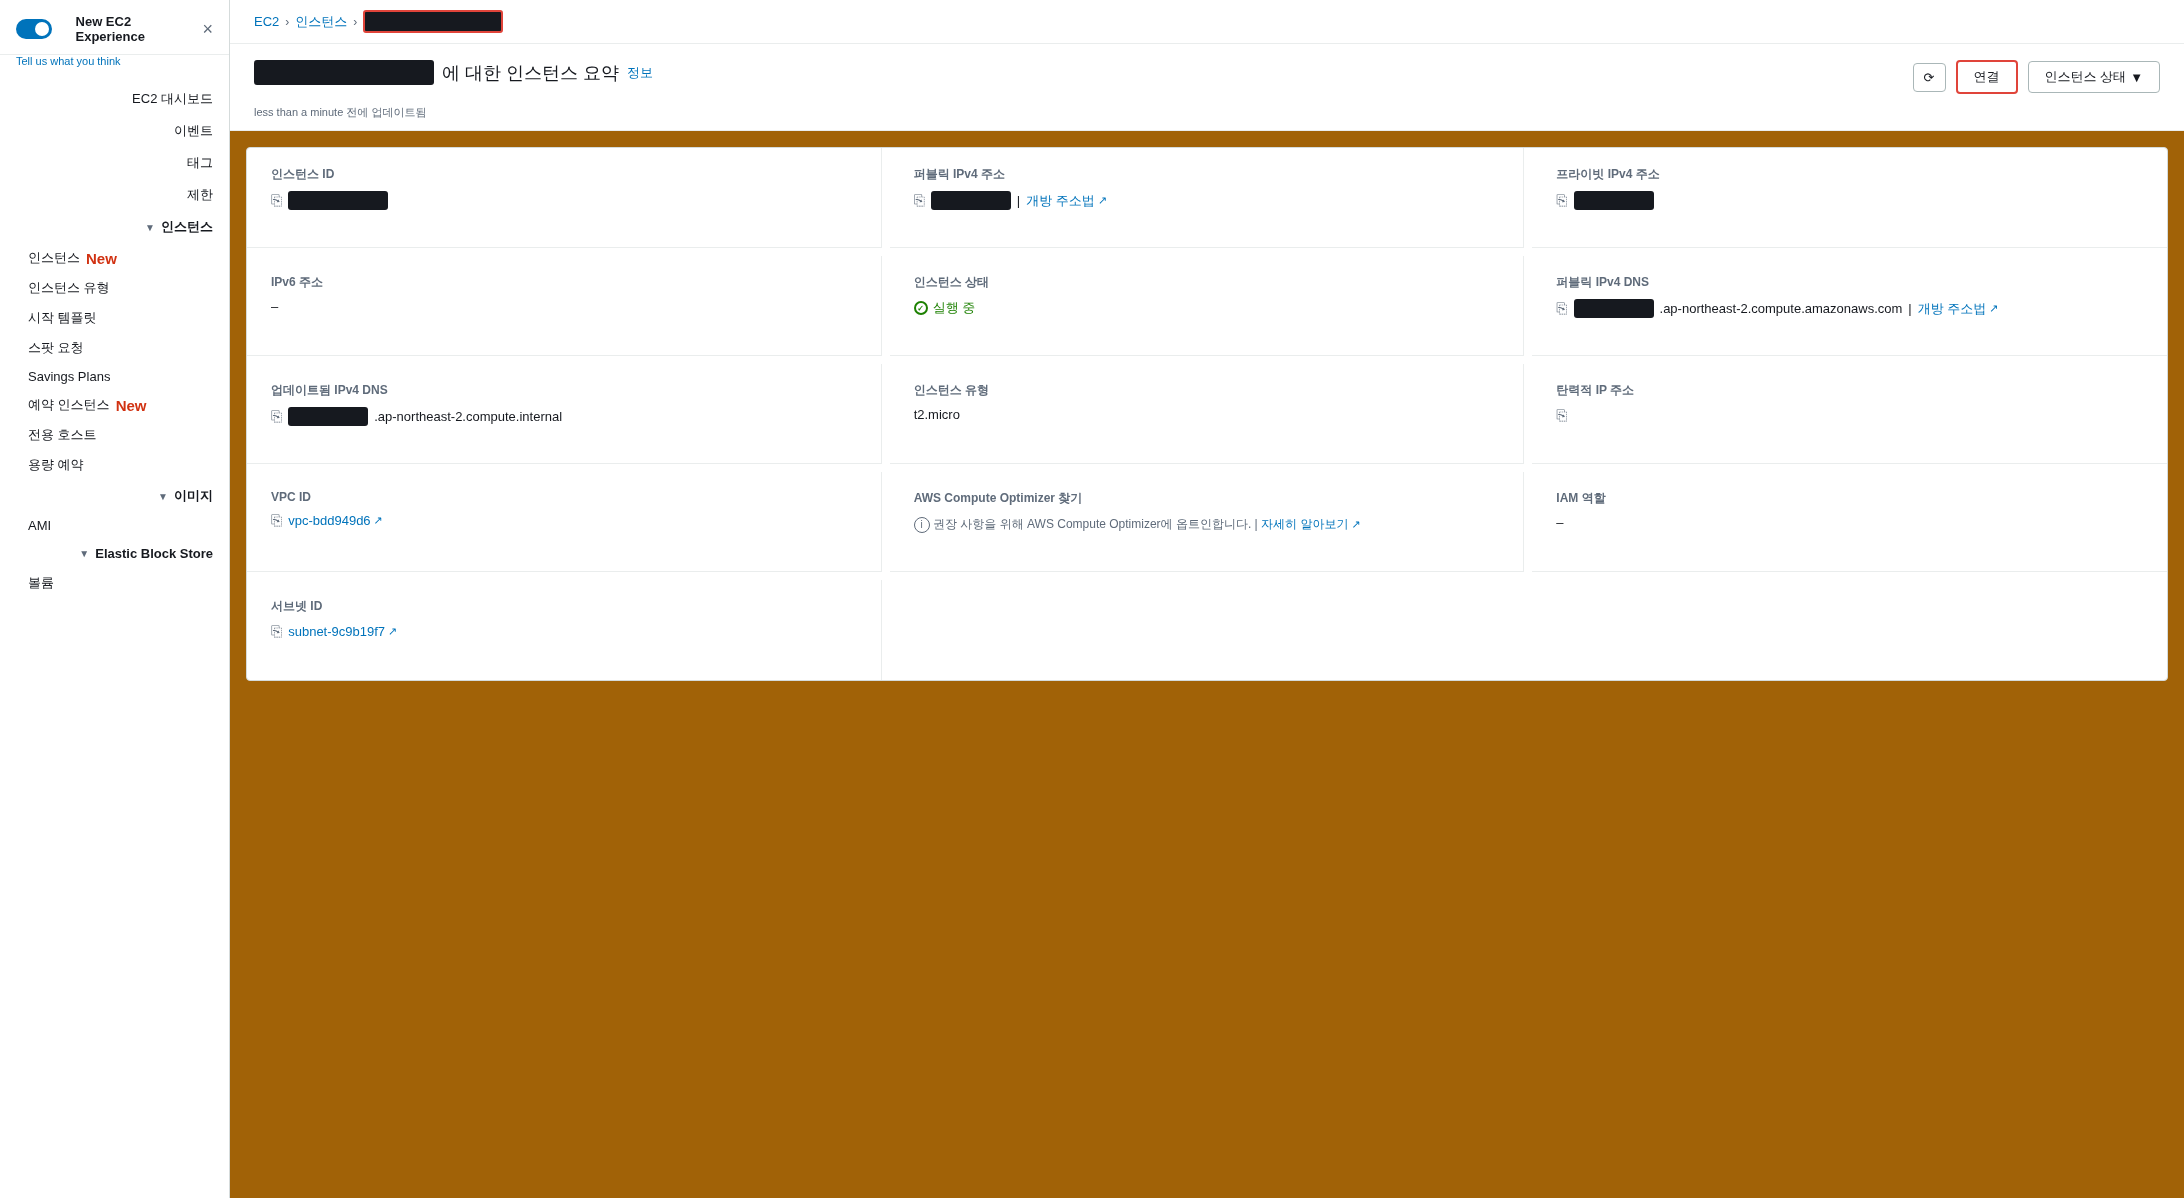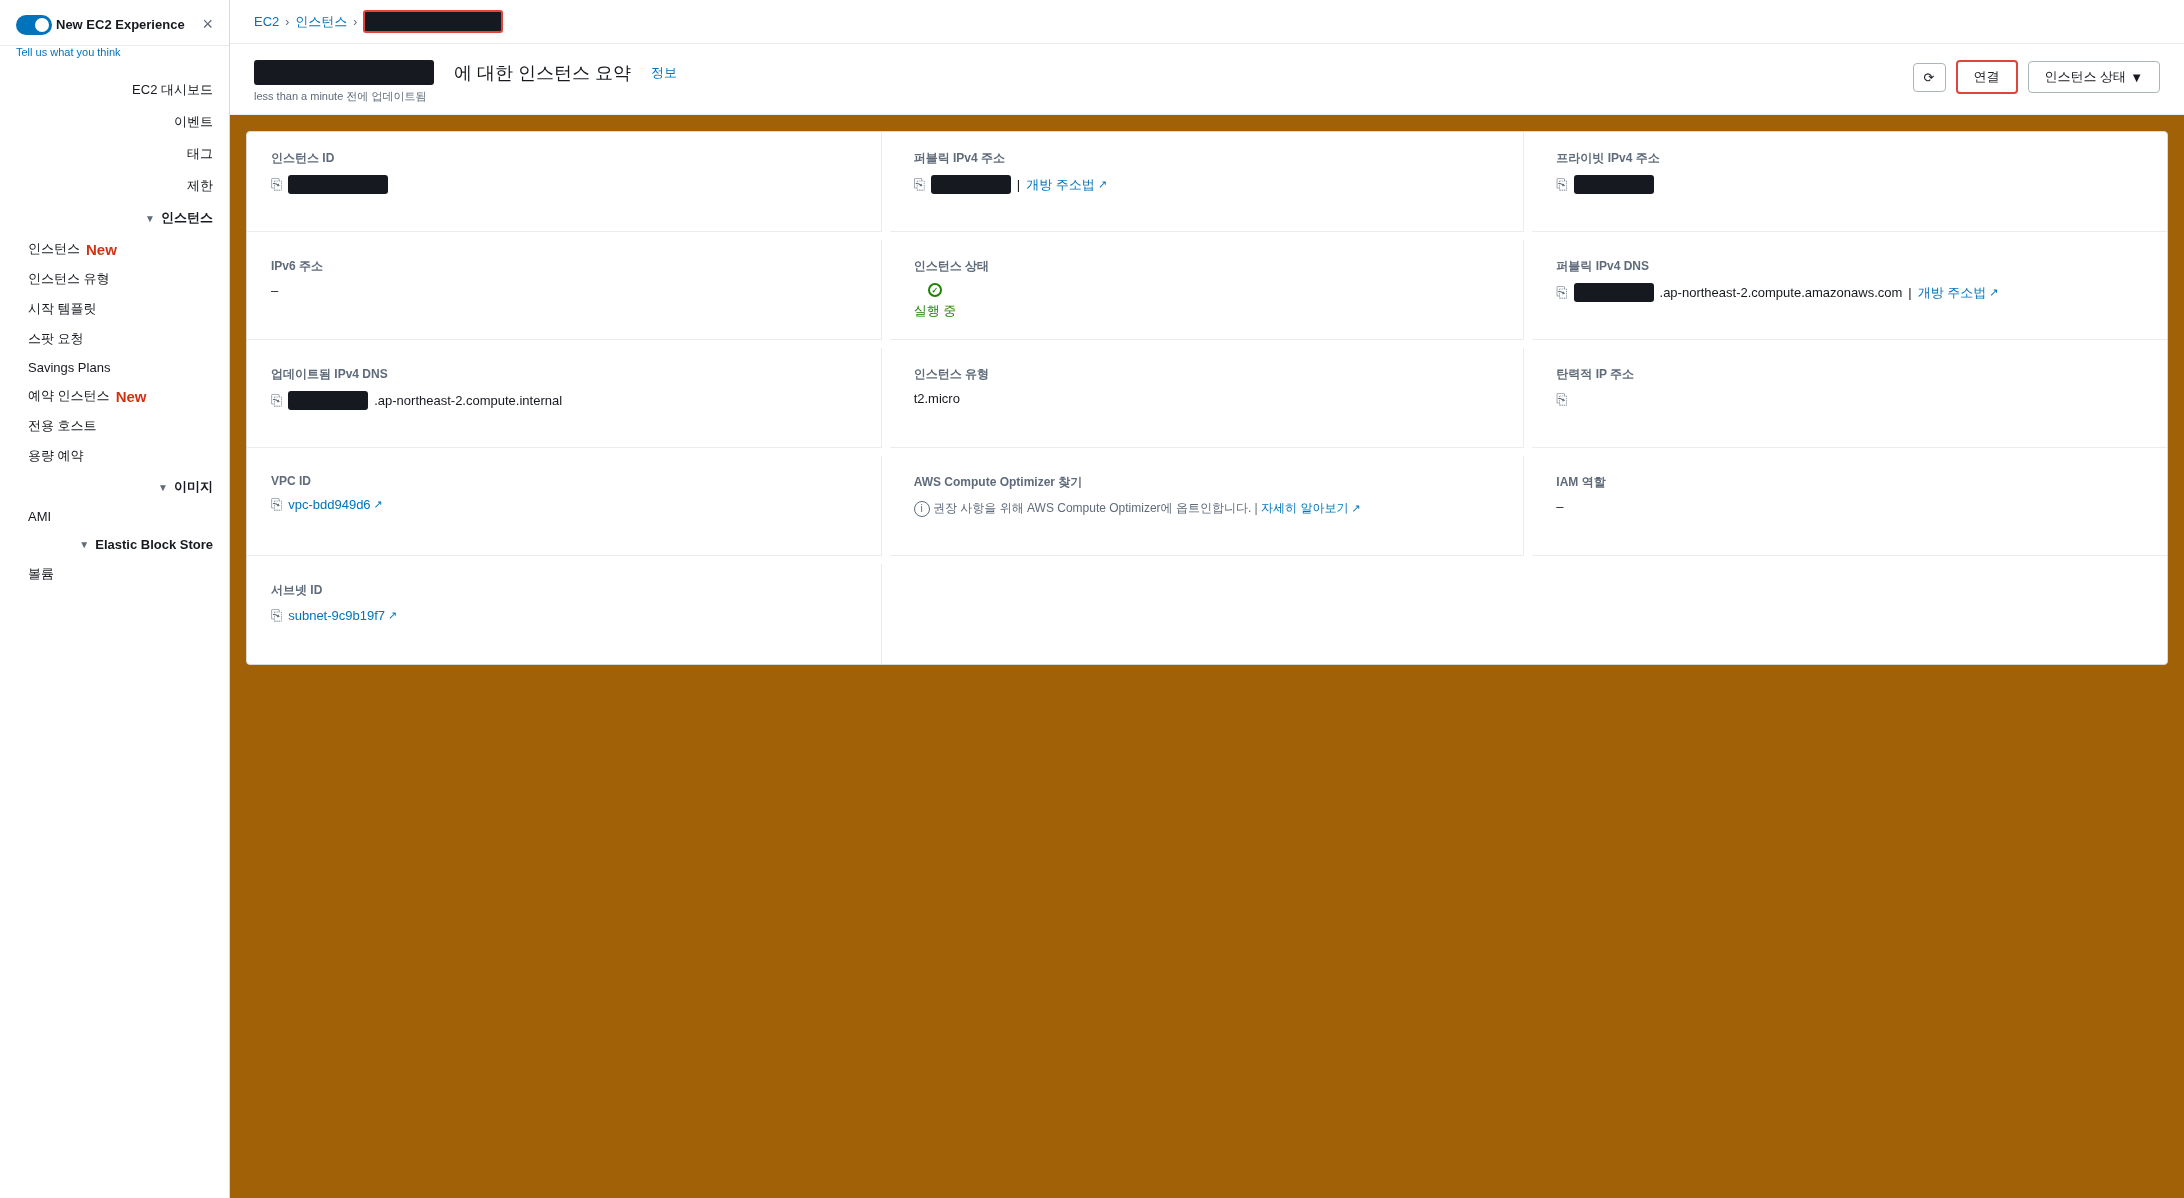--- a/index.html
+++ b/index.html
@@ -19,21 +19,21 @@
     .sidebar-header {
       display: flex;
       align-items: center;
       justify-content: space-between;
       padding: 14px 16px 10px 16px;
       border-bottom: 1px solid #eaeded;
     }
     .sidebar-header-left {
       display: flex;
       align-items: center;
-      gap: 4px;
+      gap: 24px;
     }
     .toggle-switch {
       width: 36px;
       height: 20px;
       background: #0073bb;
       border-radius: 10px;
       position: relative;
       display: inline-block;
     }
     .toggle-switch::after {
@@ -143,22 +143,22 @@
       padding: 16px 24px 10px 24px;
       border-bottom: 1px solid #eaeded;
       display: flex;
       align-items: flex-start;
       justify-content: space-between;
     }
     .page-header-left {}
     .page-title-row {
       display: flex;
       align-items: center;
-      gap: 20px;
-      margin-bottom: 4px;
+      gap: 8px;
+      margin-bottom: 20px;
     }
     .instance-name-block {
       background: #16191f;
       color: #fff;
       border-radius: 3px;
       padding: 2px 18px;
       font-size: 18px;
       font-weight: 700;
       min-width: 180px;
       display: inline-block;
@@ -273,21 +273,20 @@
       display: flex;
       align-items: center;
       gap: 3px;
     }
     .status-running {
       color: #1d8102;
       display: flex;
       align-items: center;
       gap: 5px;
       font-size: 13px;
-      flex-direction: column;
     }
     .status-dot {
       width: 14px;
       height: 14px;
       border-radius: 50%;
       border: 2px solid #1d8102;
       display: flex;
       align-items: center;
       justify-content: center;
     }

